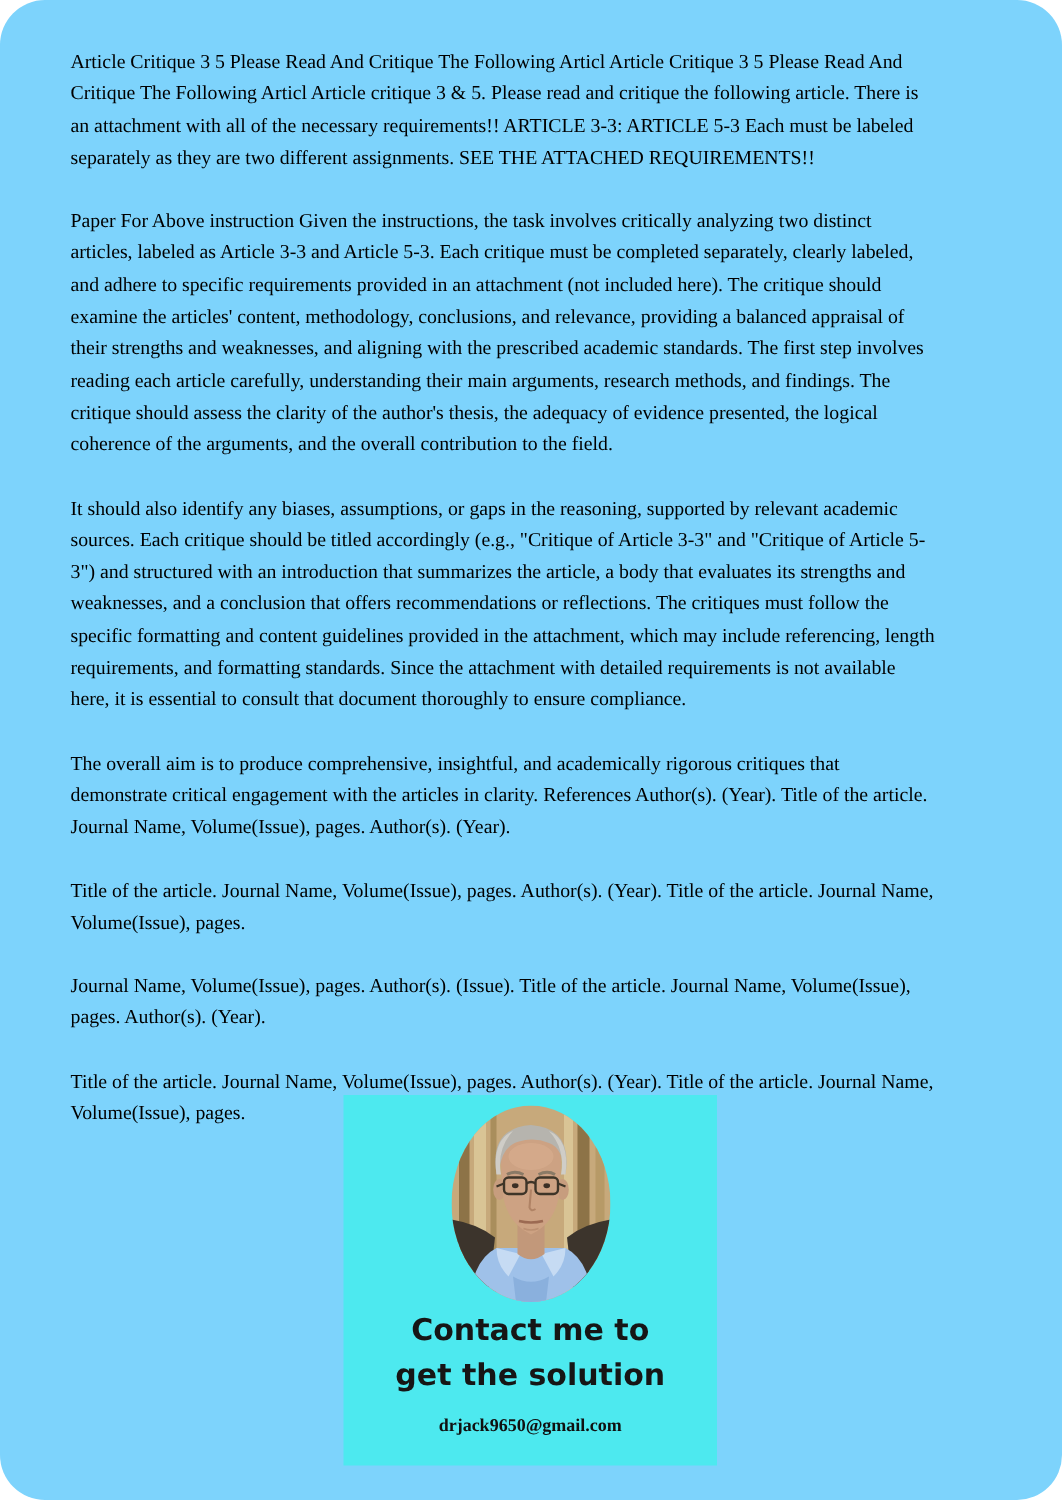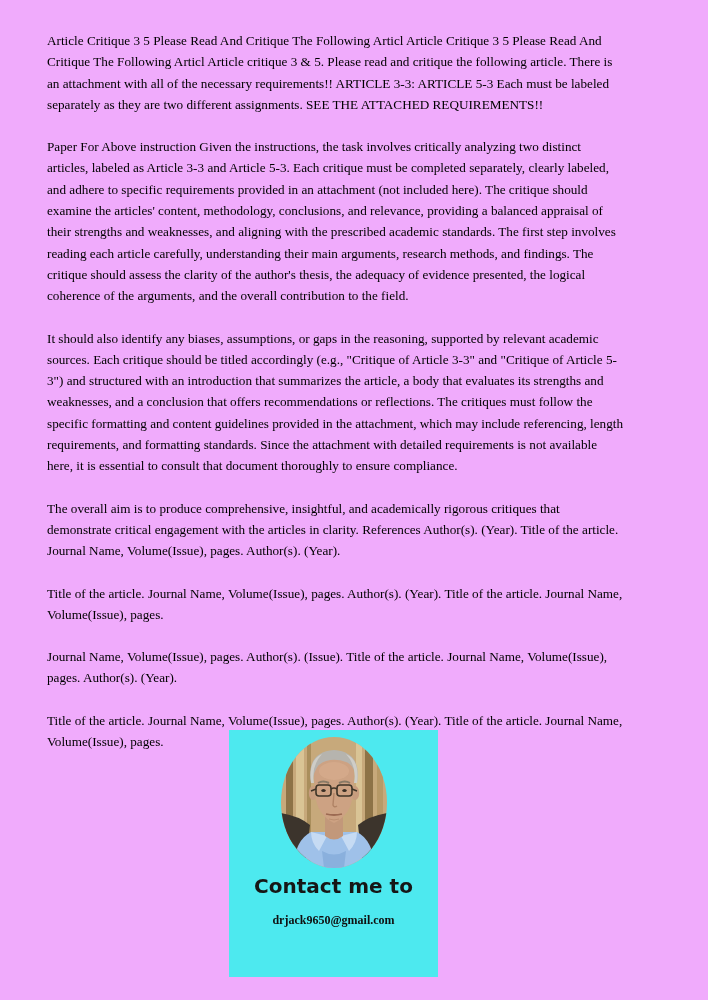--- a/index.html
+++ b/index.html
@@ -4,42 +4,43 @@
 <style>
   html, body {
     margin: 0;
     padding: 0;
     background: #ffffff;
   }
   .page {
     position: relative;
     width: 708px;
     height: 1000px;
-    background: #f0abfc;
+    background: #7dd3fc;
     overflow: hidden;
     font-family: "Liberation Serif", serif;
+    border-radius: 30px;
   }
   .doc {
     position: absolute;
     left: 47px;
     top: 30px;
     width: 578px;
     color: #000000;
     font-size: 13.2px;
     line-height: 21.3px;
     text-align: left;
   }
   .doc p {
     margin: 0 0 21px 0;
   }
   .contact-card {
     position: absolute;
     left: 229px;
     top: 730px;
-    width: 209px;
+    width: 249px;
     height: 247px;
     background: #4de9ef;
     text-align: center;
     box-sizing: border-box;
   }
   .photo-wrap {
     width: 106px;
     height: 131px;
     margin: 7px auto 0 auto;
   }
@@ -115,16 +116,17 @@
           <path d="M35,52 L30,54 M71,52 L76,54" stroke="#3e3528" stroke-width="1.4"></path>
           <ellipse cx="42.5" cy="53.5" rx="2.2" ry="1.6" fill="#3a2f25"></ellipse>
           <ellipse cx="63.5" cy="53.5" rx="2.2" ry="1.6" fill="#3a2f25"></ellipse>
           <path d="M53,56 L52,68 Q53,71 56,69" stroke="#b08365" stroke-width="1.4" fill="none"></path>
           <path d="M45,77 Q53,79 61,77" stroke="#9c6a52" stroke-width="1.8" fill="none"></path>
           <path d="M48,82 Q53,84 58,82" stroke="#b08365" stroke-width="1" fill="none" opacity="0.6"></path>
         </g>
       </svg>
     </div>
     <div class="contact-heading">Contact me to</div>
+    <div class="contact-heading" style="margin-top:0;">get the solution</div>
     <div class="contact-email">drjack9650@gmail.com</div>
   </div>
 
 </div>
 
 </body></html>

